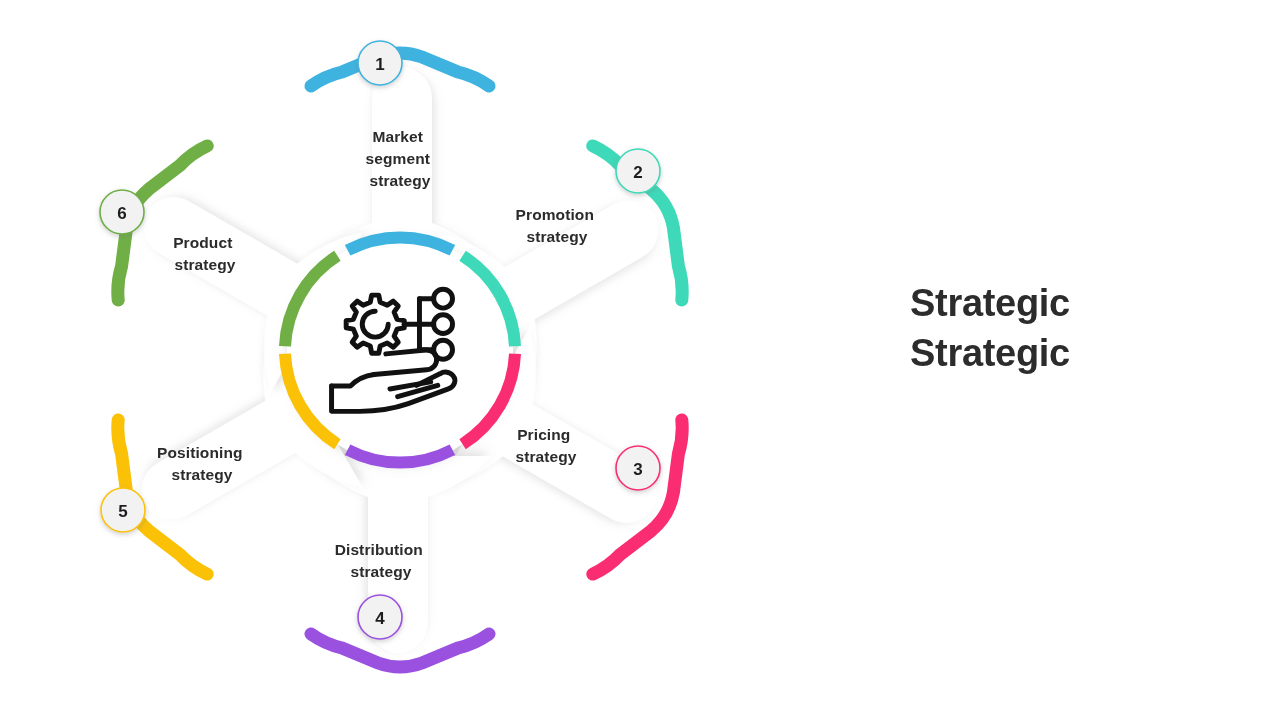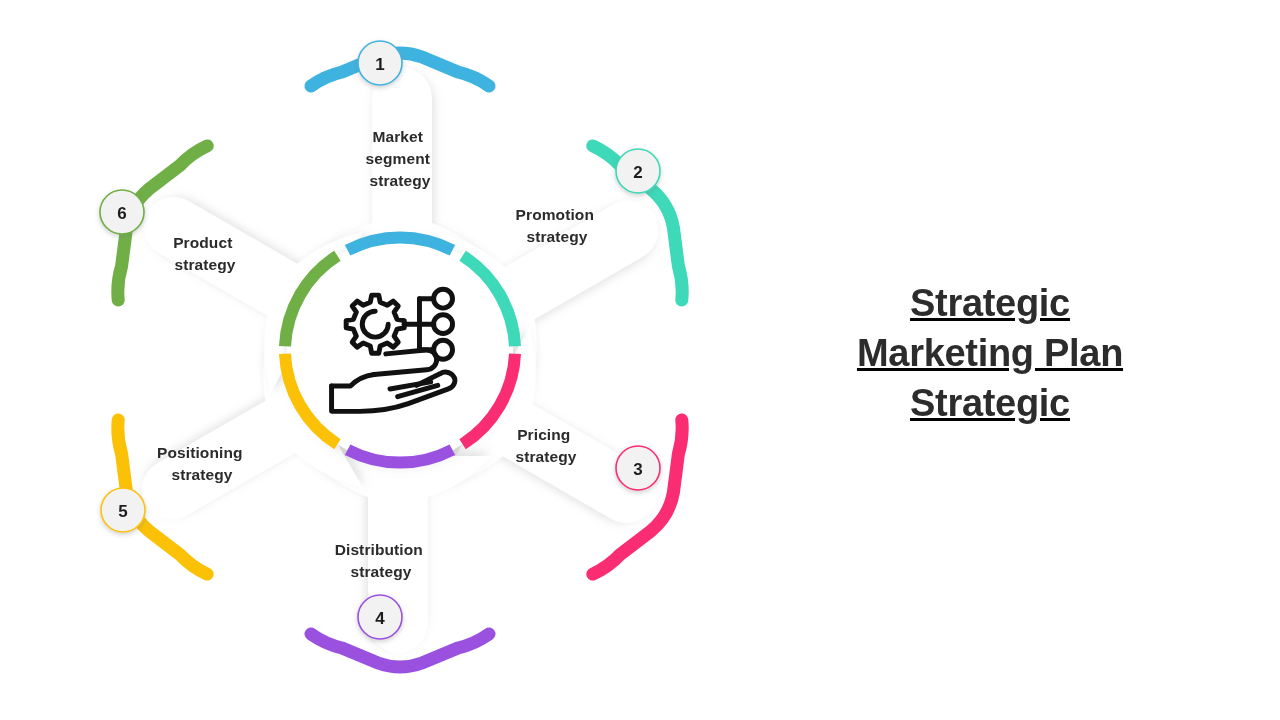--- a/index.html
+++ b/index.html
@@ -45,21 +45,20 @@
     font-weight: bold;
     font-size: 17px;
     fill: #1d1d1d;
   }
   .title-block {
     position: absolute;
     left: 790px;
     top: 278px;
     width: 400px;
     text-align: center;
-    text-decoration: underline;
   }
   .title-line {
     font-family: "Liberation Sans", sans-serif;
     font-weight: bold;
     font-size: 38px;
     line-height: 50px;
     color: #2c2c2c;
     letter-spacing: -0.3px;
     white-space: nowrap;
   }
@@ -277,17 +276,16 @@
                    L 52.0 63.3"></path>
           <path d="M 55.5 93.0 L 90.0 87.0"></path>
           <path d="M 62.0 99.5 L 96.0 90.0"></path>
         </g>
       </g>
     </svg>
   </div>
 
   <div class="title-block">
     <div class="title-line">Strategic</div>
-    <div class="title-line">Marketing Plan</div>
     <div class="title-line">Strategic</div>
   </div>
 
 </div>
 
 </body></html>

